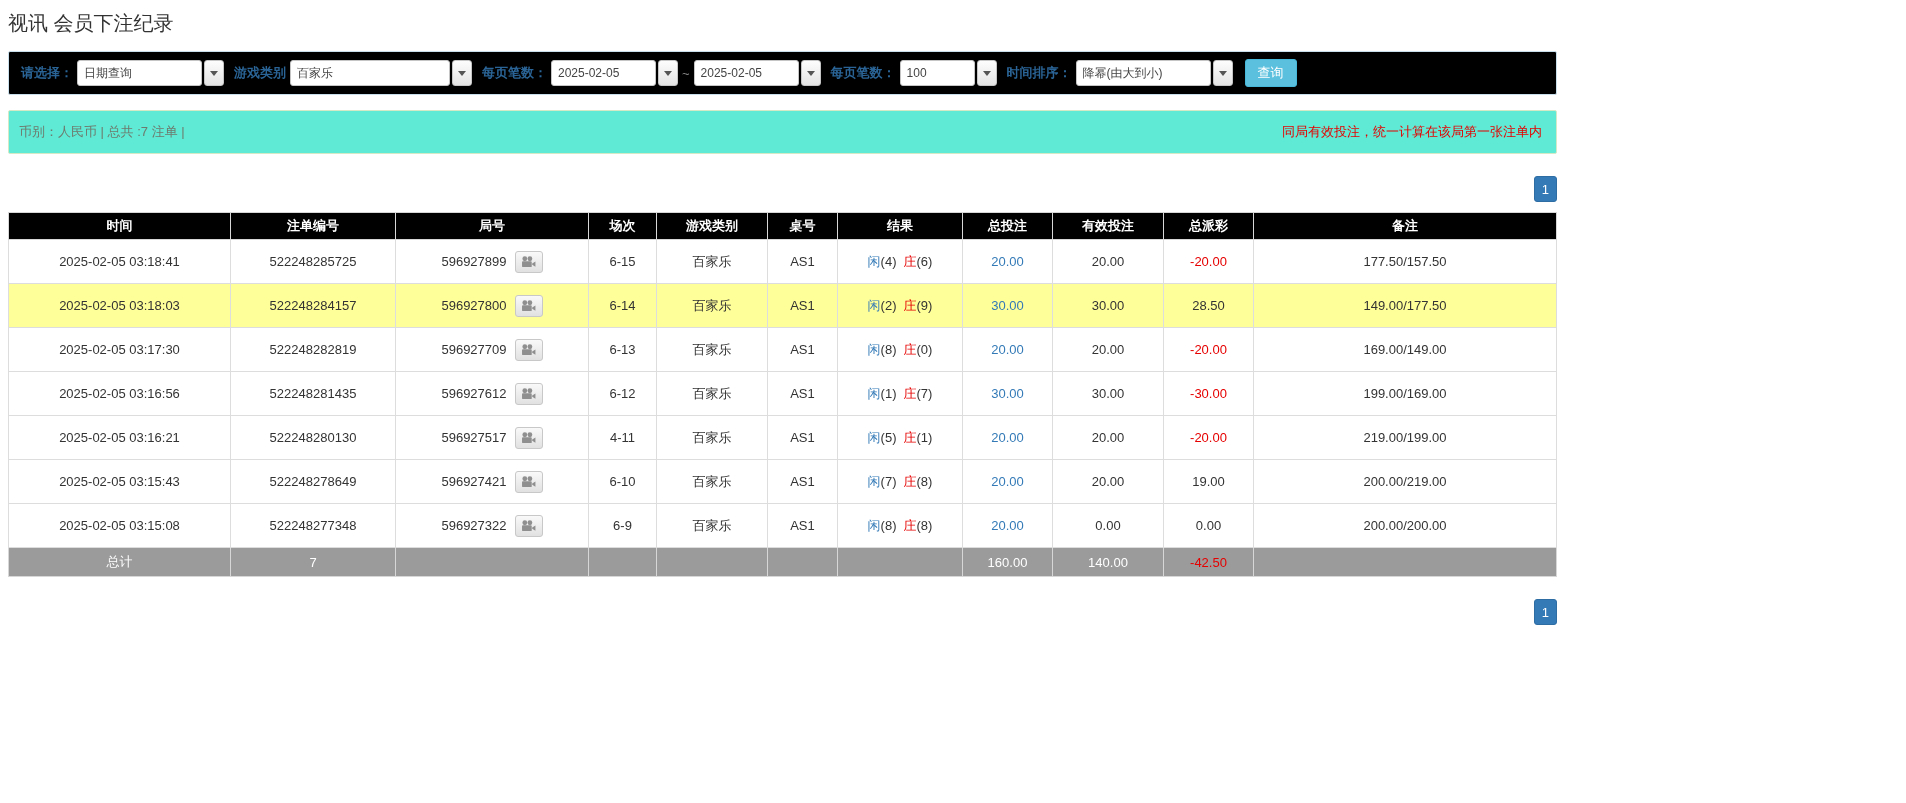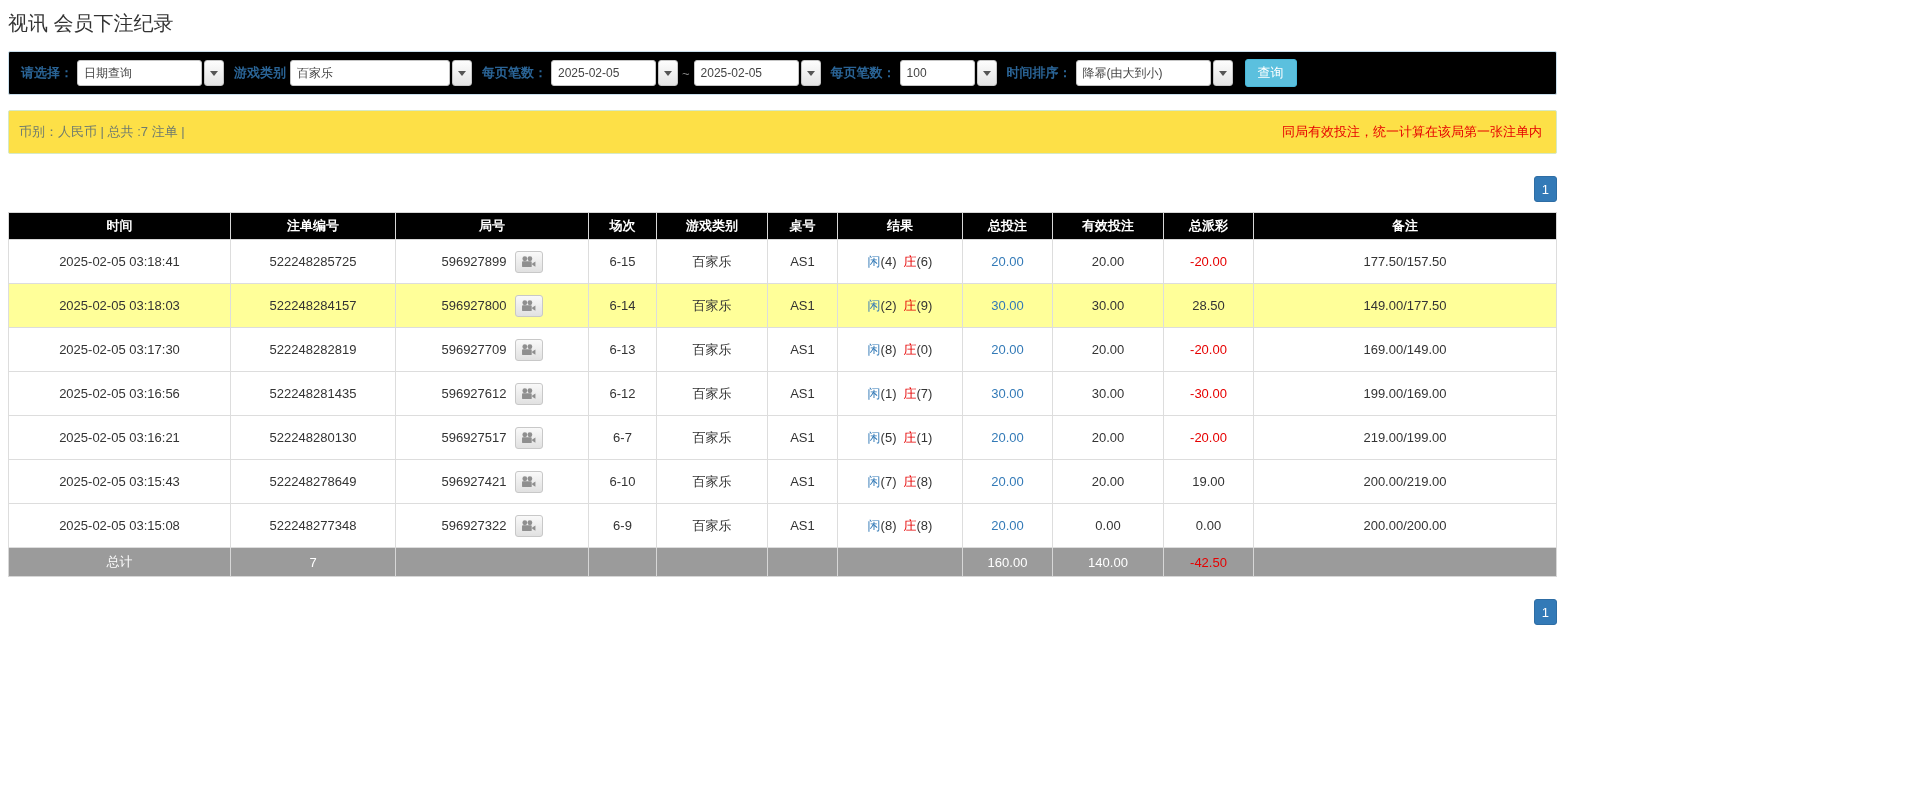--- a/index.html
+++ b/index.html
@@ -82,21 +82,21 @@
     border-radius: 3px;
     color: #fff;
     font-size: 13px;
     cursor: pointer;
     font-family: "Liberation Sans", "DejaVu Sans", sans-serif;
   }
 
   
   .summary-bar {
     margin-top: 15px;
-    background: #fde047;
+    background: #5eead4;
     border: 1px solid #d6e9c6;
     border-radius: 2px;
     padding: 12px 10px;
     display: flex;
     justify-content: space-between;
     align-items: center;
   }
   .summary-info { color: #6e7a6e; }
   .summary-notice { color: #e60000; padding-right: 4px; }
 
@@ -401,21 +401,21 @@
               <button class="replay-btn" type="button">
                 <svg viewBox="0 0 16 13" width="15" height="12" aria-hidden="true">
                   <circle cx="4" cy="3" r="2.6" fill="#8f8f8f"></circle>
                   <circle cx="9.5" cy="3" r="2.6" fill="#8f8f8f"></circle>
                   <rect x="1" y="5.6" width="10.5" height="6.4" rx="1" fill="#8f8f8f"></rect>
                   <polygon points="12,8 15.5,6 15.5,11.6 12,9.6" fill="#8f8f8f"></polygon>
                 </svg>
               </button>
             </span>
           </td>
-          <td>6-7</td>
+          <td>4-11</td>
           <td>百家乐</td>
           <td>AS1</td>
           <td>
             <span class="player">闲</span><span>(5)</span><span class="banker">庄</span><span>(1)</span>
           </td>
           <td><span class="link">20.00</span></td>
           <td>20.00</td>
           <td class="payout neg">-20.00</td>
           <td>219.00/199.00</td>
         </tr>

